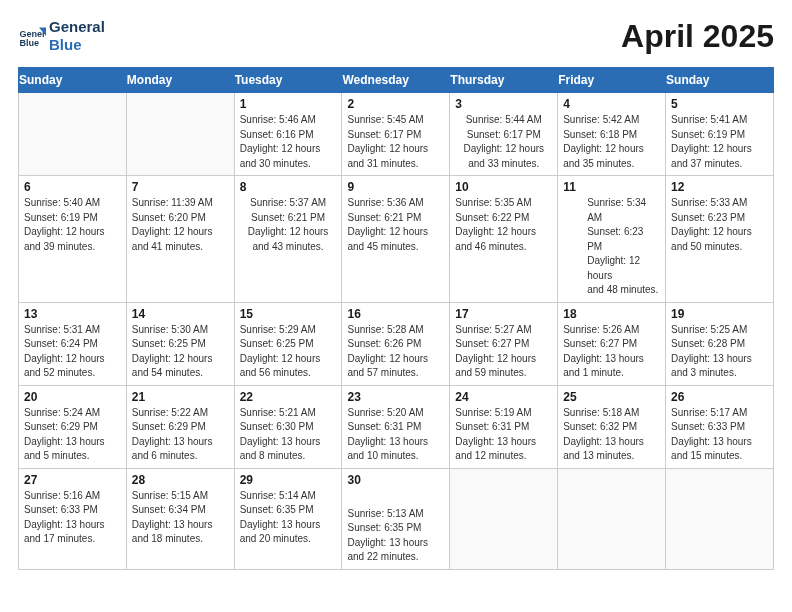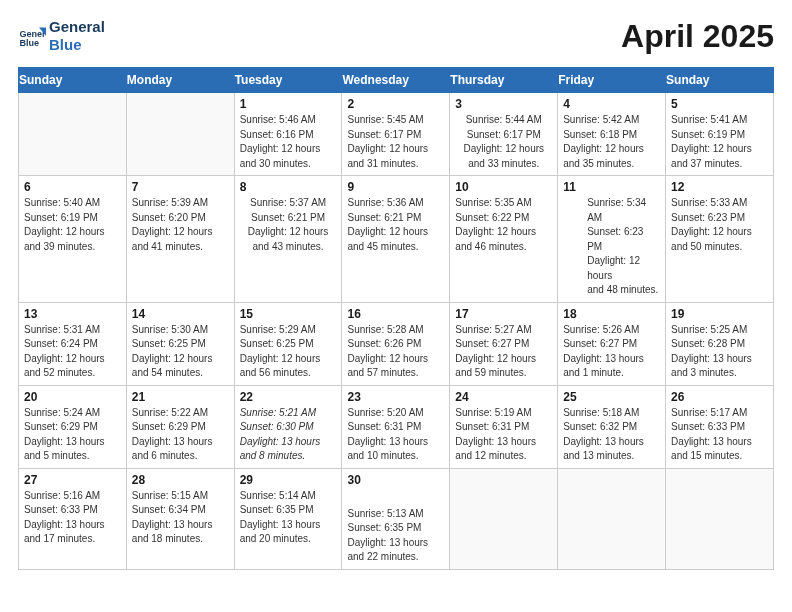--- a/index.html
+++ b/index.html
@@ -158,21 +158,21 @@
         <tr>
           <td>
             <span class="day-num">6</span>
             <div class="day-detail" style="white-space: pre-line;">Sunrise: 5:40 AM
 Sunset: 6:19 PM
 Daylight: 12 hours
 and 39 minutes.</div>
           </td>
           <td>
             <span class="day-num">7</span>
-            <div class="day-detail" style="white-space: pre-line;">Sunrise: 5:39 AM
+            <div class="day-detail" style="white-space: pre-line;">Sunrise: 11:39 AM
 Sunset: 6:20 PM
 Daylight: 12 hours
 and 41 minutes.</div>
           </td>
           <td>
             <span class="day-num">8</span>
             <div class="day-detail" style="white-space: pre-line; text-align: center;">Sunrise: 5:37 AM
 Sunset: 6:21 PM
 Daylight: 12 hours
 and 43 minutes.</div>
@@ -267,21 +267,21 @@
           </td>
           <td>
             <span class="day-num">21</span>
             <div class="day-detail" style="white-space: pre-line;">Sunrise: 5:22 AM
 Sunset: 6:29 PM
 Daylight: 13 hours
 and 6 minutes.</div>
           </td>
           <td>
             <span class="day-num">22</span>
-            <div class="day-detail" style="white-space: pre-line; font-style: italic;">Sunrise: 5:21 AM
+            <div class="day-detail" style="white-space: pre-line;">Sunrise: 5:21 AM
 Sunset: 6:30 PM
 Daylight: 13 hours
 and 8 minutes.</div>
           </td>
           <td>
             <span class="day-num">23</span>
             <div class="day-detail" style="white-space: pre-line;">Sunrise: 5:20 AM
 Sunset: 6:31 PM
 Daylight: 13 hours
 and 10 minutes.</div>

